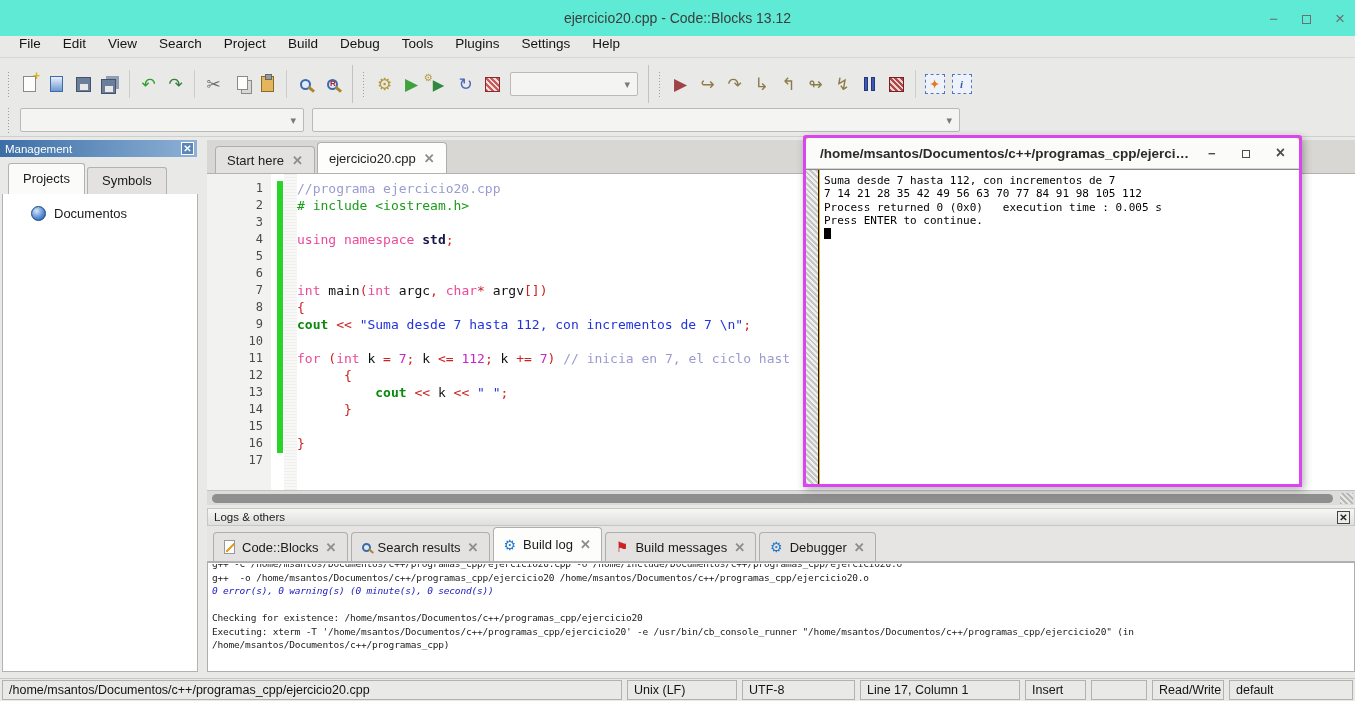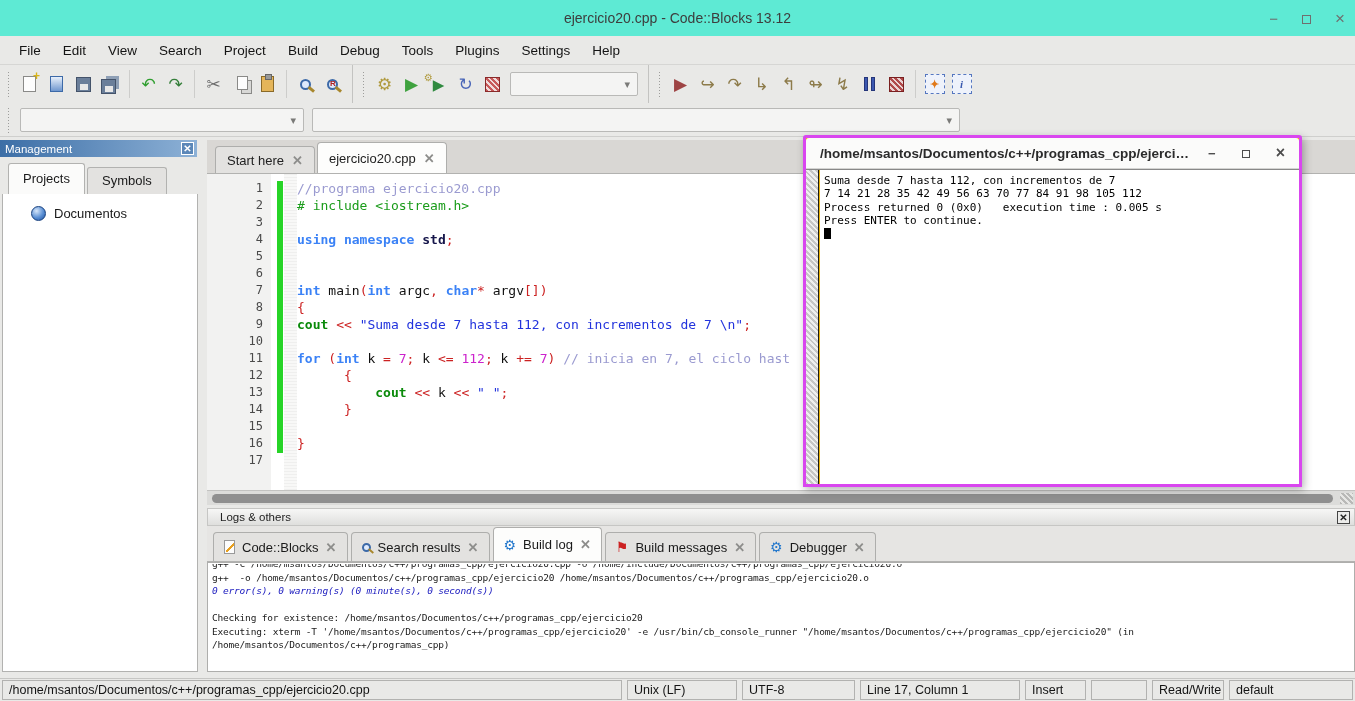--- a/index.html
+++ b/index.html
@@ -9,21 +9,21 @@
     background:#e9e9e7; font-family:"Liberation Sans",sans-serif; color:#1a1a1a;
   }
   
   .titlebar { position:absolute; left:0; top:0; right:0; height:36px; background:#5eead4; }
   .titlebar .title { position:absolute; left:0; right:0; top:0; height:36px; line-height:36px;
     text-align:center; font-size:14px; color:#3d3d3d; }
   .win-controls { position:absolute; right:10px; top:0; height:36px; display:flex; align-items:center; gap:24px; }
   .wc { color:#6f6f6f; font-size:15px; line-height:1; }
   .wc-box { width:9px; height:9px; border:1.5px solid #6f6f6f; display:inline-block; }
   
-  .menubar { position:absolute; left:0; top:36px; right:0; height:29px; display:flex; align-items:center;
+  .menubar { position:absolute; left:0; top:29px; right:0; height:29px; display:flex; align-items:center;
     padding-left:8px; border-bottom:1px solid #d6d6d4; }
   .menu-item { padding:4px 11px; font-size:13.5px; color:#141414; }
   
   .toolbar1 { position:absolute; left:0; top:65px; right:0; height:38px; display:flex; align-items:center; padding-left:4px; }
   .toolbar2 { position:absolute; left:0; top:103px; right:0; height:34px; display:flex; align-items:center;
     padding-left:4px; border-bottom:1px solid #cfcfcd; }
   .tb-grip { width:4px; height:26px; margin:0 4px;
     background:repeating-linear-gradient(0deg,#9d9d9b 0 1px,transparent 1px 3px); background-size:1px 100%; background-repeat:repeat-y; }
   .tb-sep { width:1px; height:28px; background:#cdcdcb; margin:0 5px; }
   .tb-section { width:1px; height:38px; background:#c3c3c1; margin:0 6px; }
@@ -76,31 +76,31 @@
   .tab-close { color:#8d8d8b; font-weight:bold; font-size:13px; line-height:1; }
   .ed-body { position:absolute; left:207px; top:174px; right:0; height:316px; background:#fff; overflow:hidden; }
   .gutter-bg { position:absolute; left:0; top:0; bottom:0; width:64px; background:#f2f2f1; }
   .green-bar { position:absolute; left:70px; top:7px; width:6px; height:272px; background:#27d427; }
   .fold-margin { position:absolute; left:77px; top:0; bottom:0; width:13px;
     background:repeating-linear-gradient(0deg,#efefee 0 1px,#f8f8f7 1px 3px); }
   .nums { position:absolute; left:0; top:7px; width:56px; }
   .nums div { height:17px; line-height:17px; text-align:right; font:12px "DejaVu Sans Mono",monospace; color:#4a4a4a; }
   .code { position:absolute; left:90px; top:7px; right:0; }
   .cl { height:17px; line-height:17px; font:13px "DejaVu Sans Mono",monospace; white-space:pre; }
-  .tok-c{color:#9a9ad0} .tok-p{color:#1a9c1a} .tok-k{color:#3b82f6;font-weight:bold}
+  .tok-c{color:#9a9ad0} .tok-p{color:#1a9c1a} .tok-k{color:#ec4899;font-weight:normal}
   .tok-i{color:#15154a;font-weight:bold} .tok-f{color:#0a8a0a;font-weight:bold}
   .tok-o{color:#cc2222} .tok-n2{color:#cc22cc} .tok-s{color:#2233dd} .tok-t{color:#101010}
   .h-scroll { position:absolute; left:207px; top:490px; right:0; height:15px; background:#dcdcda; border-top:1px solid #c2c2c0; }
   .h-thumb { position:absolute; left:5px; right:22px; top:3px; height:9px; background:#8f8f8f; border-radius:5px; }
   .h-corner { position:absolute; right:2px; top:2px; width:13px; height:11px;
     background:repeating-linear-gradient(45deg,#b9b9b7 0 2px,#e6e6e4 2px 4px); }
   
   .logs-caption { position:absolute; left:207px; top:508px; right:0; height:18px;
     background:linear-gradient(#f7f7f6,#dfdfdd); border:1px solid #c6c6c4; font-size:11.5px;
-    display:flex; align-items:center; padding-left:12px; color:#222; }
+    display:flex; align-items:center; padding-left:6px; color:#222; }
   .logs-close { position:absolute; right:4px; top:2px; width:13px; height:13px; border:1px solid #444;
     color:#222; font-size:10px; line-height:11px; text-align:center; font-weight:bold; background:#ececea; }
   .logs-tabstrip { position:absolute; left:207px; top:526px; right:0; height:36px; background:#e6e5e3;
     border-bottom:1px solid #b2b2b0; display:flex; align-items:flex-end; padding-left:6px; }
   .log-tab { height:29px; display:flex; align-items:center; gap:7px; padding:0 10px; font-size:13px;
     background:#e3e2e0; border:1px solid #aeaeac; border-bottom:none; border-radius:4px 4px 0 0; margin-right:3px; }
   .log-tab.active { background:#fdfdfc; height:34px; }
   .lt-ic { font-size:14px; line-height:1; }
   .lt-doc { width:11px; height:14px; background:#fdfdfd; border:1px solid #999; position:relative; }
   .lt-doc::after { content:""; position:absolute; left:1px; top:2px; width:8px; height:9px;

